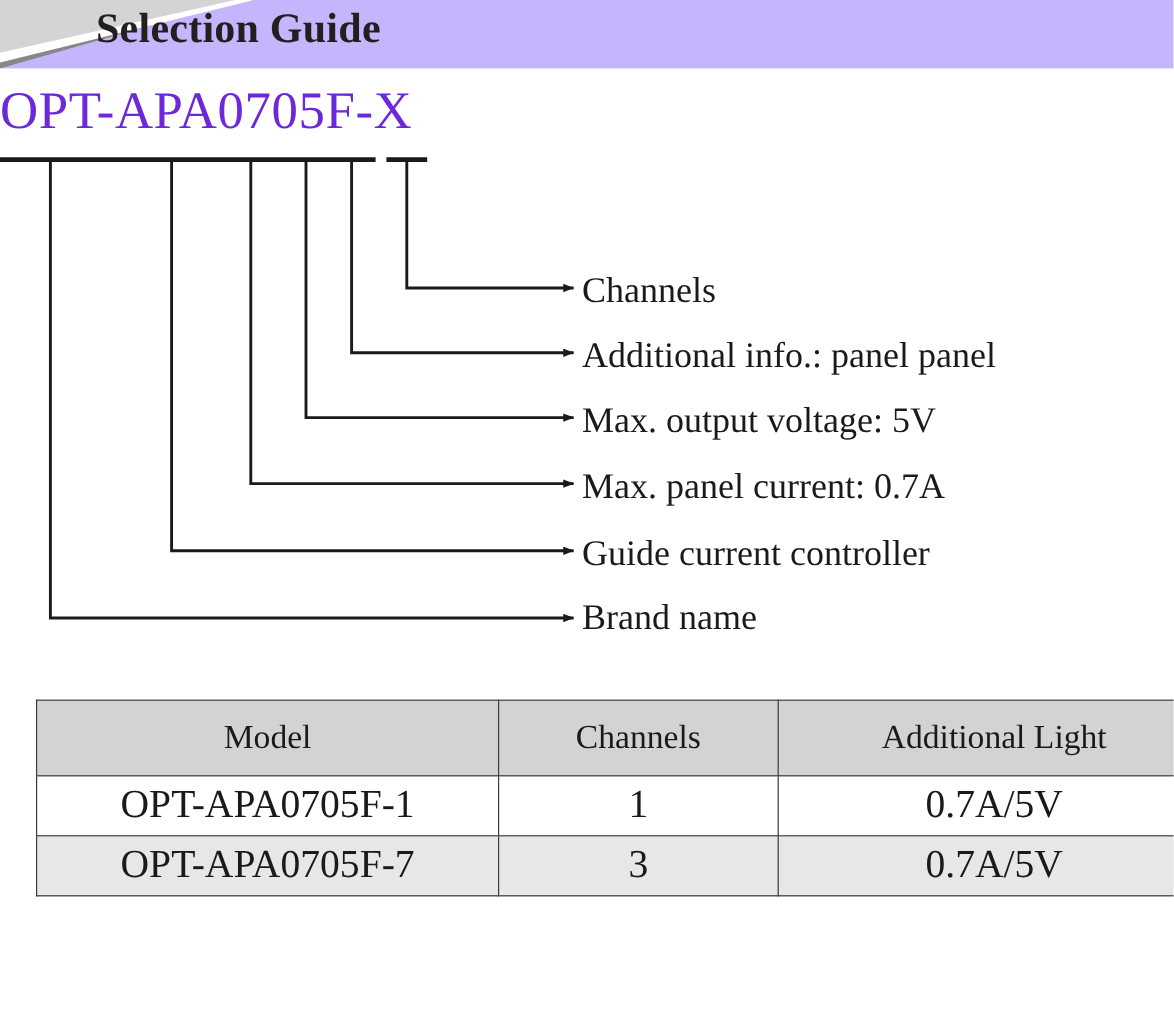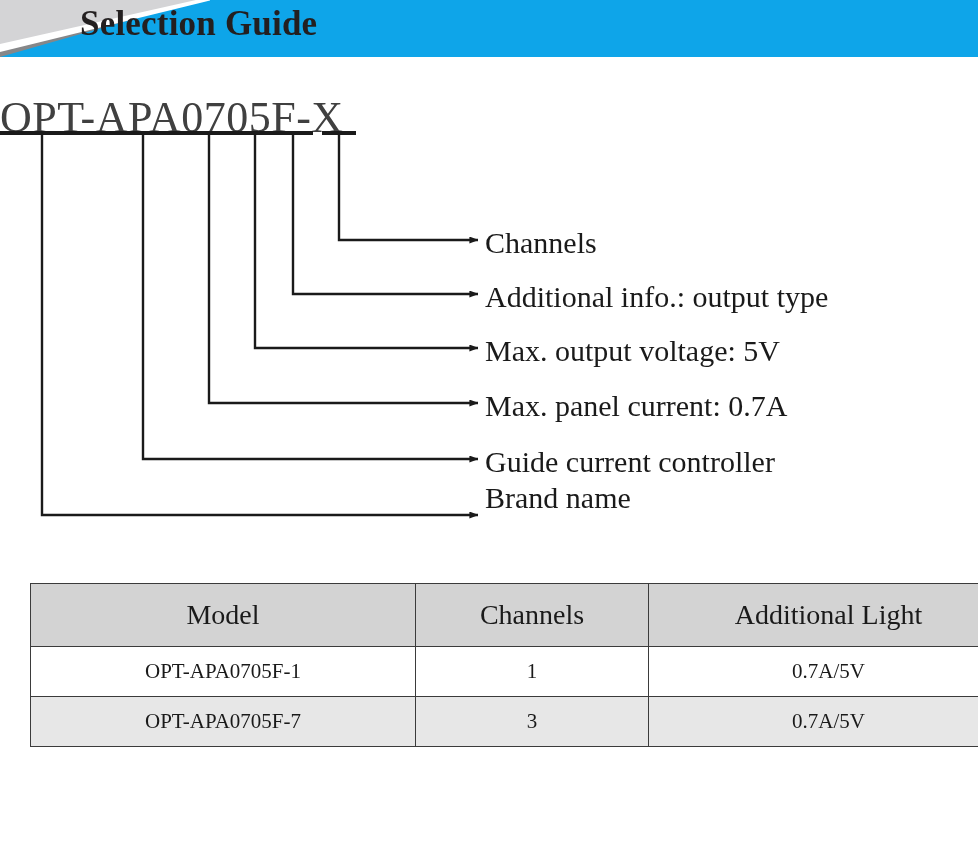--- a/index.html
+++ b/index.html
@@ -14,21 +14,21 @@
     overflow: hidden;
     font-family: "Liberation Serif", "DejaVu Serif", serif;
     color: #1a1a1a;
   }
 
   
   #header-banner {
     position: absolute;
     left: 0; top: 0;
     width: 978px; height: 57px;
-    background: #0ea5e9;
+    background: #c4b5fd;
   }
   #header-corner {
     position: absolute;
     left: 0; top: 0;
     width: 210px; height: 57px;
     overflow: hidden;
   }
   #header-corner-dark {
     position: absolute;
     left: 0; top: 0;
@@ -57,25 +57,25 @@
     font-weight: bold;
     letter-spacing: 0.2px;
     color: #231f20;
     white-space: nowrap;
     font-family: "Liberation Serif", "DejaVu Serif", serif;
   }
 
   
   #partnumber {
     position: absolute;
-    left: 0px; top: 92px;
+    left: 0px; top: 67px;
     font-size: 44px;
     letter-spacing: 0.5px;
     white-space: nowrap;
-    color: #404040;
+    color: #6d28d9;
   }
   #diagram-svg {
     position: absolute;
     left: 0; top: 0;
     width: 978px; height: 575px;
   }
   .callout-label {
     position: absolute;
     left: 485px;
     font-size: 30px;
@@ -90,21 +90,21 @@
     left: 16px; top: 583px;
     width: 978px;
     border-collapse: collapse;
     table-layout: fixed;
     margin-left: 14px;
   }
   #spec-table th, #spec-table td {
     border: 1px solid #3b3b3b;
     text-align: center;
     font-weight: normal;
-    font-size: 21px;
+    font-size: 33px;
     color: #1a1a1a;
     padding: 0;
   }
   #spec-table th {
     height: 62px;
     background: #d3d3d3;
     font-size: 28px;
   }
   #spec-table td {
     height: 49px;
@@ -147,25 +147,25 @@
   <polyline points="255,134 255,348 478,348" fill="none" stroke="#1a1a1a" stroke-width="2.4" marker-end="url(#arrowhead)"></polyline>
 
   <polyline points="209,134 209,403 478,403" fill="none" stroke="#1a1a1a" stroke-width="2.4" marker-end="url(#arrowhead)"></polyline>
 
   <polyline points="143,134 143,459 478,459" fill="none" stroke="#1a1a1a" stroke-width="2.4" marker-end="url(#arrowhead)"></polyline>
 
   <polyline points="42,134 42,515 478,515" fill="none" stroke="#1a1a1a" stroke-width="2.4" marker-end="url(#arrowhead)"></polyline>
 </svg>
 
 <div class="callout-label" style="top:228px">Channels</div>
-<div class="callout-label" style="top:282px">Additional info.: output type</div>
+<div class="callout-label" style="top:282px">Additional info.: panel panel</div>
 <div class="callout-label" style="top:336px">Max. output voltage: 5V</div>
 <div class="callout-label" style="top:391px">Max. panel current: 0.7A</div>
 <div class="callout-label" style="top:447px">Guide current controller</div>
-<div class="callout-label" style="top:483px">Brand name</div>
+<div class="callout-label" style="top:500px">Brand name</div>
 
 <table id="spec-table">
   <colgroup>
     <col class="c-model">
       <col class="c-ch">
       <col class="c-light">
   </colgroup>
   <thead>
     <tr>
       <th>Model</th>

